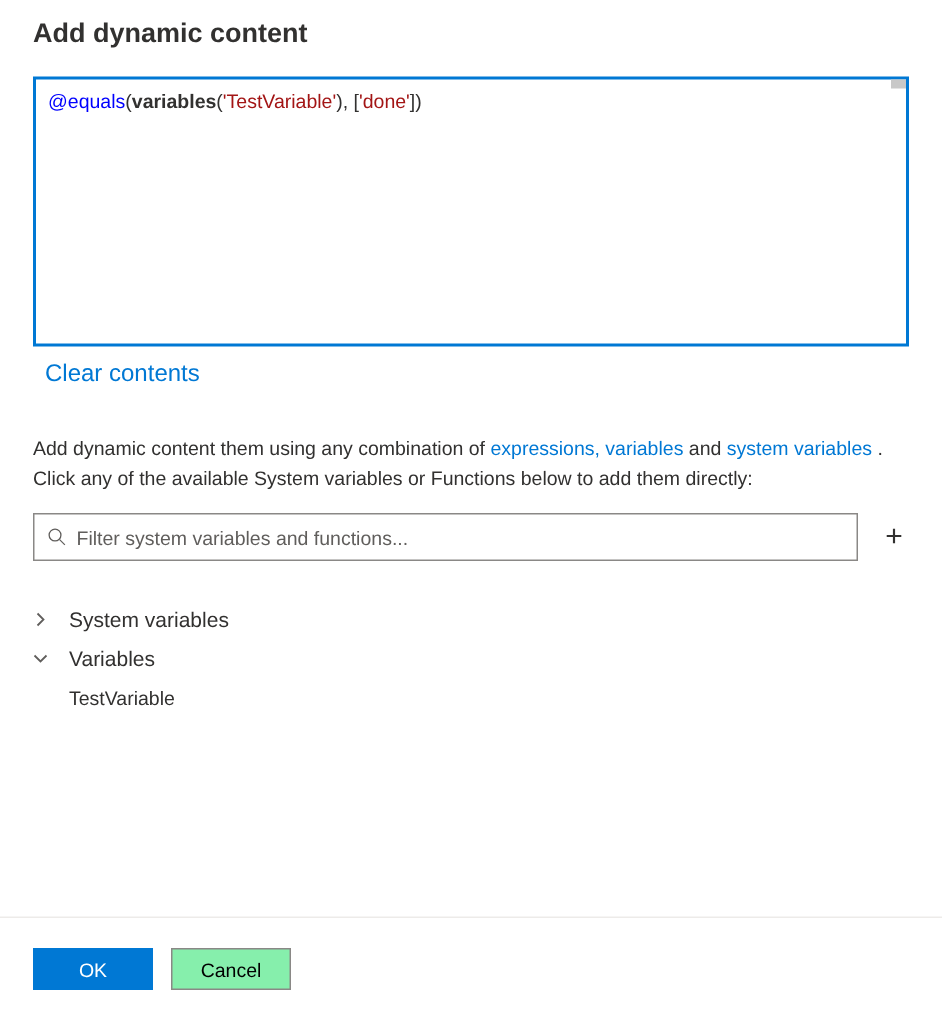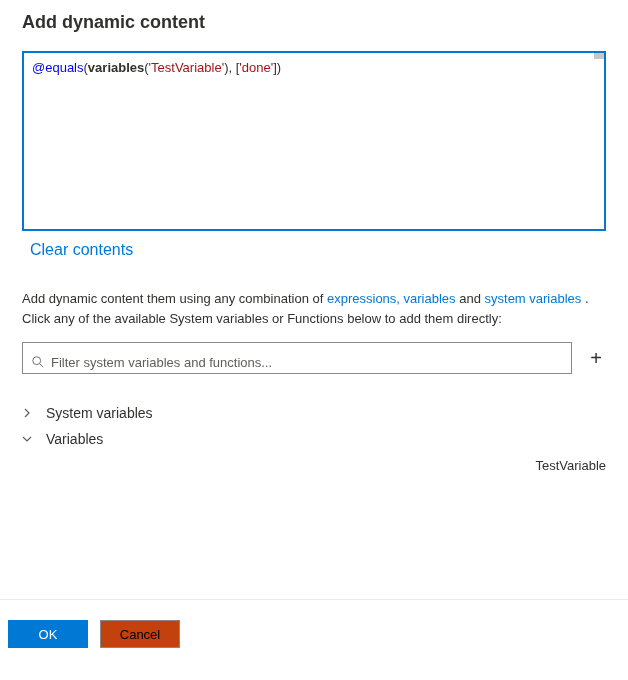--- a/index.html
+++ b/index.html
@@ -73,23 +73,23 @@
     .filter-row {
       display: flex;
       align-items: center;
       margin-top: 14px;
       gap: 14px;
     }
     .filter-input-wrap {
       flex: 1;
       border: 1px solid #8a8886;
       display: flex;
-      align-items: flex-start;
+      align-items: center;
       height: 32px;
-      padding: 12px 8px;
+      padding: 0 8px;
     }
     .filter-icon {
       width: 14px;
       height: 14px;
       margin-right: 6px;
       color: #605e5c;
       display: inline-flex;
       align-items: center;
       justify-content: center;
     }
@@ -130,39 +130,38 @@
       align-items: center;
       justify-content: flex-start;
       margin-right: 8px;
       color: #605e5c;
     }
     .section-child {
       padding: 6px 0 6px 24px;
       font-size: 13px;
       color: #323130;
       cursor: pointer;
-      text-align: right;
     }
     .footer {
       position: absolute;
-      bottom: 12px;
+      bottom: 0;
       left: 0;
       right: 0;
       border-top: 1px solid #edebe9;
-      padding: 20px 8px;
+      padding: 20px 22px;
       display: flex;
       gap: 12px;
     }
     .btn {
       min-width: 80px;
       height: 28px;
       font-size: 13px;
       font-family: inherit;
       border: 1px solid #8a8886;
-      background: #c2410c;
+      background: #86efac;
       cursor: pointer;
       padding: 0 14px;
     }
     .btn-primary {
       background: #0078d4;
       border-color: #0078d4;
       color: #fff;
     }
   </style>
 </head>

